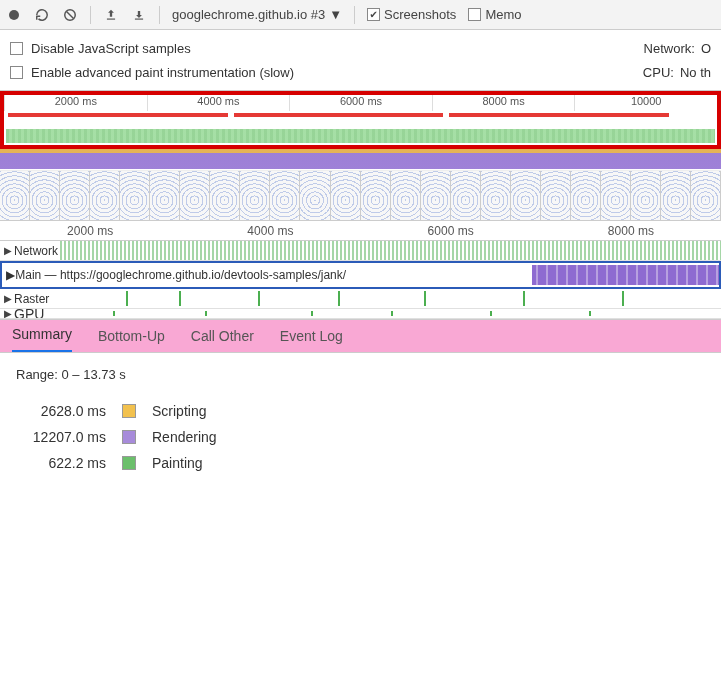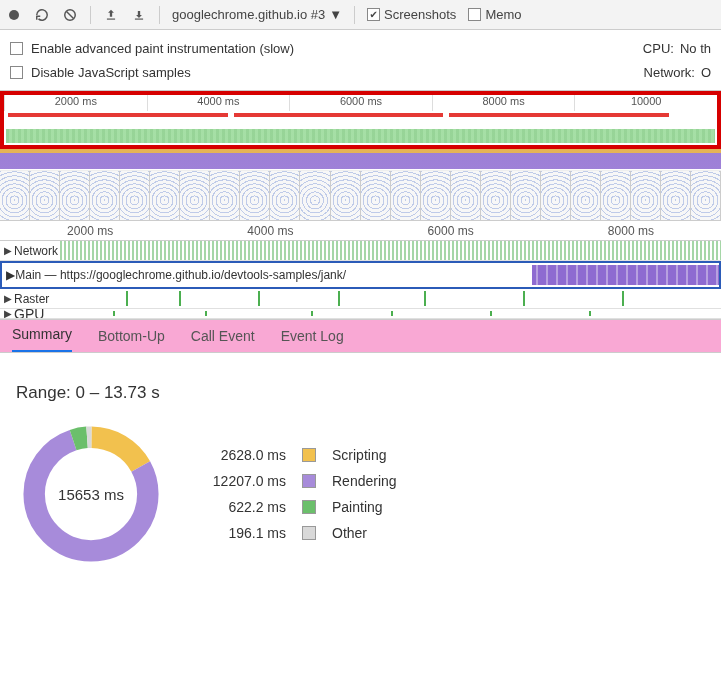--- a/index.html
+++ b/index.html
@@ -31,21 +31,21 @@
 .track .arrow { width: 10px; font-size: 10px; color: #444; }
 .track-content { position: absolute; left: 60px; right: 0; top: 0; bottom: 0; }
 .frames-bars { background: repeating-linear-gradient(90deg, #a5d6a7 0 2px, #fff 2px 4px); height: 100%; }
 .main-track { height: 28px; display: flex; align-items: center; background: #fff; border: 2px solid #2b5bb8; padding-left: 4px; font-size: 12px; position: relative; }
 .main-bars { position: absolute; left: 530px; right: 0; top: 2px; bottom: 2px; background: repeating-linear-gradient(90deg, #8e6bd1 0 4px, #b8a1e0 4px 6px, #8e6bd1 6px 10px); }
 .raster-bars div, .gpu-bars div { position: absolute; top: 2px; bottom: 2px; width: 2px; background: #4caf50; }
 .tabs { display: flex; height: 34px; border-top: 1px solid #ccc; border-bottom: 1px solid #ccc; align-items: flex-end; gap: 26px; padding: 0 12px; background: #f9a8d4; font-size: 14px; }
 .tab { padding-bottom: 8px; color: #555; cursor: pointer; }
 .tab.active { color: #333; border-bottom: 2px solid #1a73e8; }
 .summary { padding: 14px 16px; position: relative; }
-.range { font-size: 17px; margin-bottom: 16px; margin-top: 16px; }
+.range { font-size: 13px; margin-bottom: 16px; }
 .sum-body { display: flex; gap: 30px; align-items: center; }
 .donut-wrap { position: relative; width: 150px; height: 150px; }
 .donut-center { position: absolute; inset: 0; display: flex; align-items: center; justify-content: center; font-size: 15px; }
 .legend { font-size: 14px; }
 .legend-row { display: flex; align-items: center; gap: 16px; height: 26px; }
 .legend-ms { width: 90px; text-align: right; }
 .swatch { width: 14px; height: 14px; border: 1px solid #999; }
 .watermark { position: absolute; right: 10px; bottom: 6px; color: #ccc; font-size: 15px; font-style: italic; }
 svg { display: block; }
 </style>
@@ -93,32 +93,32 @@
   </div>
   <div class="tb-check">
     <div class="chk"></div>
     <span>Memo</span>
   </div>
 </div>
 
 <div class="settings">
   <div class="setting-row">
     <div class="chk"></div>
+    <span>Disable JavaScript samples</span>
+    <div class="setting-right">
+      <span>Network:</span>
+      <span>O</span>
+    </div>
+  </div>
+  <div class="setting-row">
+    <div class="chk"></div>
     <span>Enable advanced paint instrumentation (slow)</span>
     <div class="setting-right">
       <span>CPU:</span>
       <span>No th</span>
-    </div>
-  </div>
-  <div class="setting-row">
-    <div class="chk"></div>
-    <span>Disable JavaScript samples</span>
-    <div class="setting-right">
-      <span>Network:</span>
-      <span>O</span>
     </div>
   </div>
 </div>
 
 <div class="overview">
   <div class="overview-ticks">
     <span>2000 ms</span>
     <span>4000 ms</span>
     <span>6000 ms</span>
     <span>8000 ms</span>
@@ -208,52 +208,38 @@
       <div style="left:38%"></div>
       <div style="left:50%"></div>
       <div style="left:65%"></div>
       <div style="left:80%"></div>
   </div>
 </div>
 
 <div class="tabs">
   <div class="tab active">Summary</div>
   <div class="tab">Bottom-Up</div>
-  <div class="tab">Call Event</div>
+  <div class="tab">Call Other</div>
   <div class="tab">Event Log</div>
 </div>
 
 <div class="summary">
   <div class="range">Range: 0 – 13.73 s</div>
   <div class="sum-body">
-    <div class="donut-wrap">
-      <svg width="150" height="150" viewBox="0 0 42 42" id="donut">
-          <circle cx="21" cy="21" r="15.915" fill="transparent" stroke="#f2c14e" stroke-width="6" stroke-dasharray="16.788792139676616 83.21120786032338" stroke-dashoffset="25"></circle>
-          <circle cx="21" cy="21" r="15.915" fill="transparent" stroke="#a78bda" stroke-width="6" stroke-dasharray="77.98355618304127 22.016443816958727" stroke-dashoffset="8.211207860323384"></circle>
-          <circle cx="21" cy="21" r="15.915" fill="transparent" stroke="#6bbf6b" stroke-width="6" stroke-dasharray="3.9748806960832543 96.02511930391674" stroke-dashoffset="-69.77234832271789"></circle>
-          <circle cx="21" cy="21" r="15.915" fill="transparent" stroke="#d9d9d9" stroke-width="6" stroke-dasharray="1.2527709811988526 98.74722901880115" stroke-dashoffset="-73.74722901880115"></circle>
-        </svg>
-      <div class="donut-center">15653 ms</div>
-    </div>
     <div class="legend" id="legend">
         <div class="legend-row">
           <span class="legend-ms">2628.0 ms</span>
           <span class="swatch" style="background:#f2c14e"></span>
           <span>Scripting</span>
         </div>
         <div class="legend-row">
           <span class="legend-ms">12207.0 ms</span>
           <span class="swatch" style="background:#a78bda"></span>
           <span>Rendering</span>
         </div>
         <div class="legend-row">
           <span class="legend-ms">622.2 ms</span>
           <span class="swatch" style="background:#6bbf6b"></span>
           <span>Painting</span>
         </div>
-        <div class="legend-row">
-          <span class="legend-ms">196.1 ms</span>
-          <span class="swatch" style="background:#d9d9d9"></span>
-          <span>Other</span>
-        </div>
       </div>
   </div>
 </div>
 
 </body></html>

